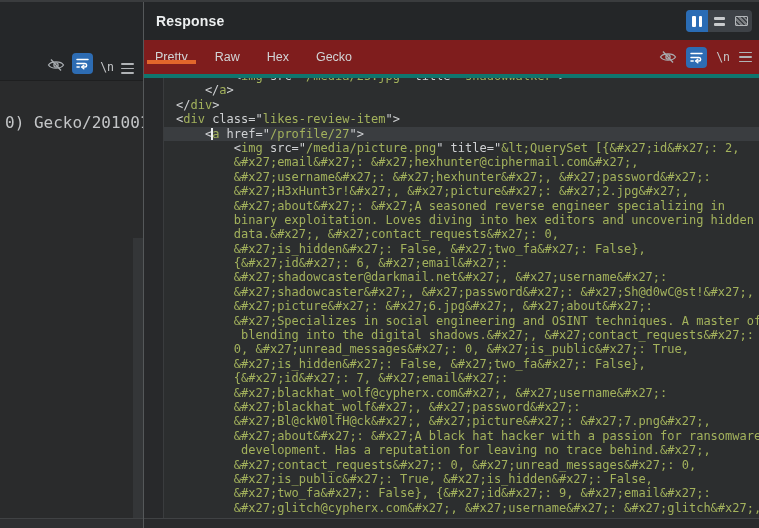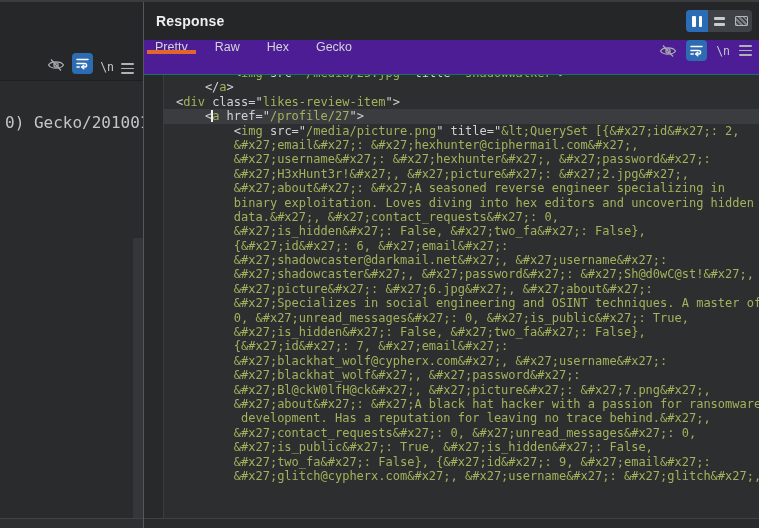--- a/index.html
+++ b/index.html
@@ -48,22 +48,22 @@
   }
   .layout-btn{width:22px;height:22px;display:flex;align-items:center;justify-content:center;gap:3px;}
   .layout-btn.active{background:#2a6cb5;}
   .vbar{width:3.5px;height:11px;background:#ffffff;border-radius:1px;}
   .hbar{width:11px;height:3px;background:#c9cbcd;border-radius:1px;}
   .hbars{display:flex;flex-direction:column;gap:3px;}
   .winicon{width:13px;height:10px;border:1.5px solid #b4b7ba;box-sizing:border-box;border-radius:1px;
     background:repeating-linear-gradient(45deg,#7d8083 0 1.5px,transparent 1.5px 3.5px);}
   
   .resp-tabs{
-    height:34px;background:#4c1d95;border-bottom:1px solid #0f766e;
-    display:flex;align-items:flex-start;padding-left:3px;
+    height:34px;background:#7f1d1d;border-bottom:4px solid #0f766e;
+    display:flex;align-items:center;padding-left:3px;
   }
   .tab{
     padding:0 8px;display:flex;align-items:center;margin-right:11px;
     font-size:12.5px;color:#d2d4d6;position:relative;
   }
   .tab.active::after{
     content:"";position:absolute;left:0;right:0;bottom:0;height:4px;background:#e2662b;
   }
   .tabs-right{margin-left:auto;display:flex;align-items:center;gap:9px;padding-right:7px;}
   .icon-btn{display:flex;align-items:center;justify-content:center;}
@@ -169,35 +169,37 @@
             <i></i>
           </span>
       </span>
     </div>
 
     <div class="resp-code">
       <div class="gutter"></div>
       <div class="code-lines">
           <div class="cl"><span class="p">        &lt;</span><span class="g">img</span><span class="p"> src="</span><span class="g">/media/25.jpg</span><span class="p">" title="</span><span class="g">shadowwalker</span><span class="p">"&gt;</span></div>
           <div class="cl"><span class="p">    &lt;/</span><span class="g">a</span><span class="p">&gt;</span></div>
+          <div class="cl"><span class="p">&lt;/</span><span class="g">div</span><span class="p">&gt;</span></div>
           <div class="cl"><span class="p">&lt;</span><span class="g">div</span><span class="p"> class="</span><span class="g">likes-review-item</span><span class="p">"&gt;</span></div>
           <div class="cl sel"><span class="p">    &lt;</span><span class="cursor"></span><span class="g">a</span><span class="p"> href="</span><span class="g">/profile/27</span><span class="p">"&gt;</span></div>
           <div class="cl"><span class="p">        &lt;</span><span class="g">img</span><span class="p"> src="</span><span class="g">/media/picture.png</span><span class="p">" title="</span><span class="g">&amp;lt;QuerySet [{&amp;#x27;id&amp;#x27;: 2,</span></div>
           <div class="cl"><span class="g">        &amp;#x27;email&amp;#x27;: &amp;#x27;hexhunter@ciphermail.com&amp;#x27;,</span></div>
           <div class="cl"><span class="g">        &amp;#x27;username&amp;#x27;: &amp;#x27;hexhunter&amp;#x27;, &amp;#x27;password&amp;#x27;:</span></div>
           <div class="cl"><span class="g">        &amp;#x27;H3xHunt3r!&amp;#x27;, &amp;#x27;picture&amp;#x27;: &amp;#x27;2.jpg&amp;#x27;,</span></div>
           <div class="cl"><span class="g">        &amp;#x27;about&amp;#x27;: &amp;#x27;A seasoned reverse engineer specializing in</span></div>
           <div class="cl"><span class="g">        binary exploitation. Loves diving into hex editors and uncovering hidden</span></div>
           <div class="cl"><span class="g">        data.&amp;#x27;, &amp;#x27;contact_requests&amp;#x27;: 0,</span></div>
           <div class="cl"><span class="g">        &amp;#x27;is_hidden&amp;#x27;: False, &amp;#x27;two_fa&amp;#x27;: False},</span></div>
           <div class="cl"><span class="g">        {&amp;#x27;id&amp;#x27;: 6, &amp;#x27;email&amp;#x27;:</span></div>
           <div class="cl"><span class="g">        &amp;#x27;shadowcaster@darkmail.net&amp;#x27;, &amp;#x27;username&amp;#x27;:</span></div>
           <div class="cl"><span class="g">        &amp;#x27;shadowcaster&amp;#x27;, &amp;#x27;password&amp;#x27;: &amp;#x27;Sh@d0wC@st!&amp;#x27;,</span></div>
           <div class="cl"><span class="g">        &amp;#x27;picture&amp;#x27;: &amp;#x27;6.jpg&amp;#x27;, &amp;#x27;about&amp;#x27;:</span></div>
           <div class="cl"><span class="g">        &amp;#x27;Specializes in social engineering and OSINT techniques. A master of</span></div>
+          <div class="cl"><span class="g">         blending into the digital shadows.&amp;#x27;, &amp;#x27;contact_requests&amp;#x27;:</span></div>
           <div class="cl"><span class="g">        0, &amp;#x27;unread_messages&amp;#x27;: 0, &amp;#x27;is_public&amp;#x27;: True,</span></div>
           <div class="cl"><span class="g">        &amp;#x27;is_hidden&amp;#x27;: False, &amp;#x27;two_fa&amp;#x27;: False},</span></div>
           <div class="cl"><span class="g">        {&amp;#x27;id&amp;#x27;: 7, &amp;#x27;email&amp;#x27;:</span></div>
           <div class="cl"><span class="g">        &amp;#x27;blackhat_wolf@cypherx.com&amp;#x27;, &amp;#x27;username&amp;#x27;:</span></div>
           <div class="cl"><span class="g">        &amp;#x27;blackhat_wolf&amp;#x27;, &amp;#x27;password&amp;#x27;:</span></div>
           <div class="cl"><span class="g">        &amp;#x27;Bl@ckW0lfH@ck&amp;#x27;, &amp;#x27;picture&amp;#x27;: &amp;#x27;7.png&amp;#x27;,</span></div>
           <div class="cl"><span class="g">        &amp;#x27;about&amp;#x27;: &amp;#x27;A black hat hacker with a passion for ransomware</span></div>
           <div class="cl"><span class="g">         development. Has a reputation for leaving no trace behind.&amp;#x27;,</span></div>
           <div class="cl"><span class="g">        &amp;#x27;contact_requests&amp;#x27;: 0, &amp;#x27;unread_messages&amp;#x27;: 0,</span></div>
           <div class="cl"><span class="g">        &amp;#x27;is_public&amp;#x27;: True, &amp;#x27;is_hidden&amp;#x27;: False,</span></div>

